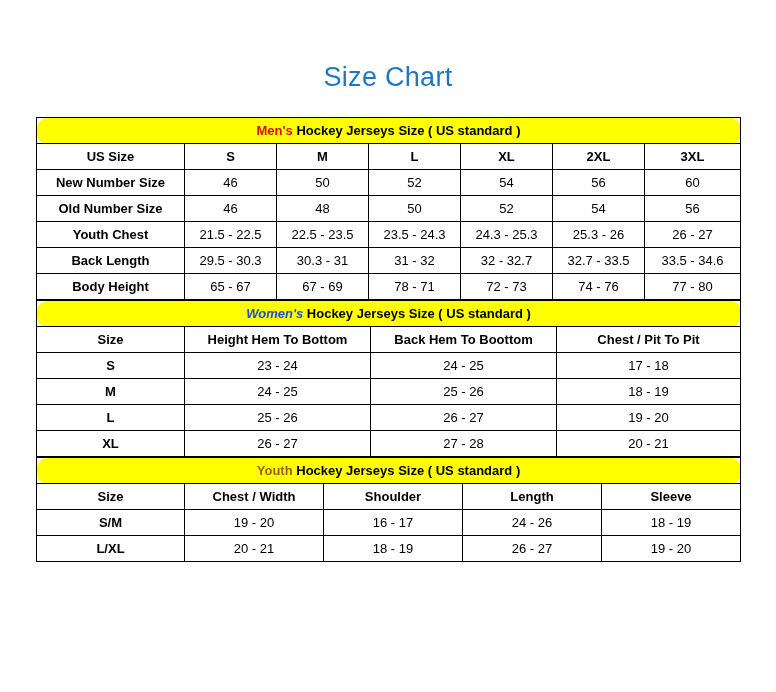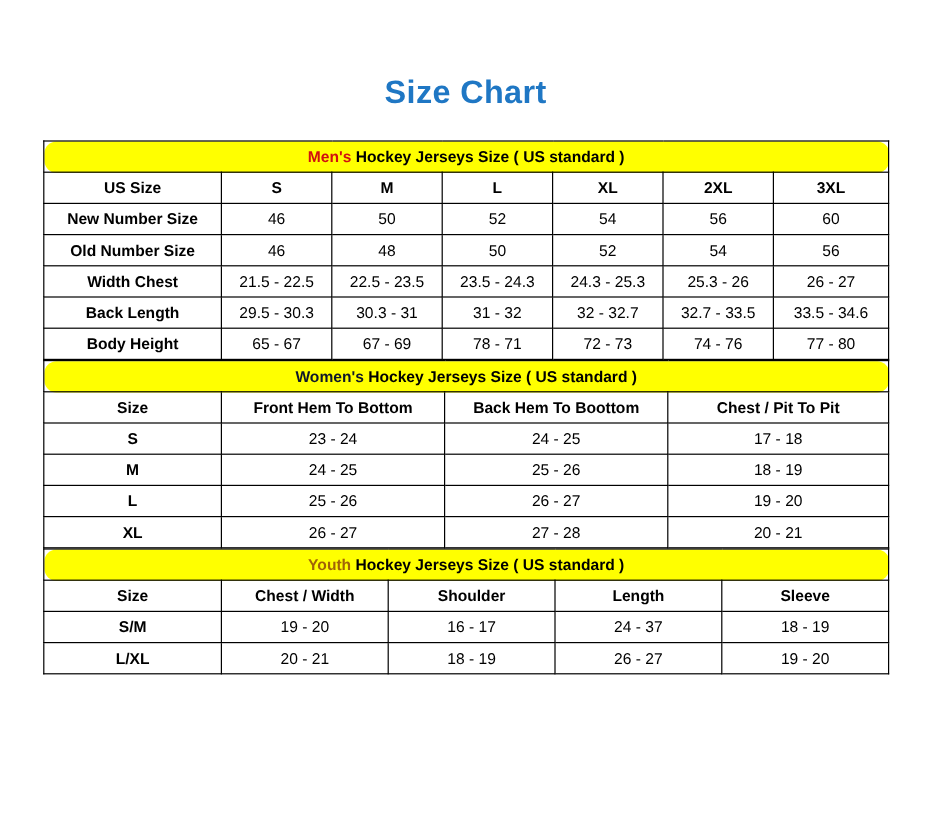--- a/index.html
+++ b/index.html
@@ -16,21 +16,21 @@
   .page {
     position: relative;
     width: 776px;
     height: 692px;
     box-sizing: border-box;
   }
   .title {
     text-align: center;
     color: #1f77c4;
     font-size: 27px;
-    font-weight: bold;
+    font-weight: normal;
     padding-top: 62px;
     padding-bottom: 0;
     letter-spacing: 0.3px;
   }
   .chart-wrap {
     margin: 24px 36px 0 36px;
   }
   table.size-table {
     border-collapse: collapse;
     width: 704px;
@@ -46,21 +46,21 @@
     box-sizing: border-box;
   }
   .band {
     background: #ffff00;
     font-weight: bold;
     font-size: 14.5px;
     height: 30px;
     border-radius: 10px;
   }
   .band .accent-men { color: #d11010; }
-  .band .accent-women { color: #0f172a; }
+  .band .accent-women { color: #1d4ed8; font-style: italic; }
   .band .accent-youth { color: #a16207; }
   .band .rest { color: #000000; }
   .hdr {
     font-weight: bold;
   }
   .rowlabel {
     font-weight: bold;
   }
   .boldcell {
     font-weight: bold;
@@ -110,21 +110,21 @@
         <tr>
           <td class="rowlabel">Old Number Size</td>
           <td>46</td>
           <td>48</td>
           <td>50</td>
           <td>52</td>
           <td>54</td>
           <td>56</td>
         </tr>
         <tr>
-          <td class="rowlabel">Width Chest</td>
+          <td class="rowlabel">Youth Chest</td>
           <td>21.5 - 22.5</td>
           <td>22.5 - 23.5</td>
           <td>23.5 - 24.3</td>
           <td>24.3 - 25.3</td>
           <td>25.3 - 26</td>
           <td>26 - 27</td>
         </tr>
         <tr>
           <td class="rowlabel">Back Length</td>
           <td>29.5 - 30.3</td>
@@ -152,21 +152,21 @@
           <col style="width:186px">
           <col style="width:186px">
           <col style="width:184px">
       </colgroup>
       <tbody>
         <tr>
           <td class="band" colspan="4"><span class="accent-women">Women's</span><span class="rest"> Hockey Jerseys Size ( US standard )</span></td>
         </tr>
         <tr>
           <td class="hdr">Size</td>
-          <td class="hdr">Front Hem To Bottom</td>
+          <td class="hdr">Height Hem To Bottom</td>
           <td class="hdr">Back Hem To Boottom</td>
           <td class="hdr">Chest / Pit To Pit</td>
         </tr>
         <tr>
           <td class="boldcell">S</td>
           <td>23 - 24</td>
           <td>24 - 25</td>
           <td>17 - 18</td>
         </tr>
         <tr>
@@ -206,21 +206,21 @@
           <td class="hdr">Size</td>
           <td class="hdr">Chest / Width</td>
           <td class="hdr">Shoulder</td>
           <td class="hdr">Length</td>
           <td class="hdr">Sleeve</td>
         </tr>
         <tr>
           <td class="boldcell">S/M</td>
           <td>19 - 20</td>
           <td>16 - 17</td>
-          <td>24 - 37</td>
+          <td>24 - 26</td>
           <td>18 - 19</td>
         </tr>
         <tr>
           <td class="boldcell">L/XL</td>
           <td>20 - 21</td>
           <td>18 - 19</td>
           <td>26 - 27</td>
           <td>19 - 20</td>
         </tr>
       </tbody>

